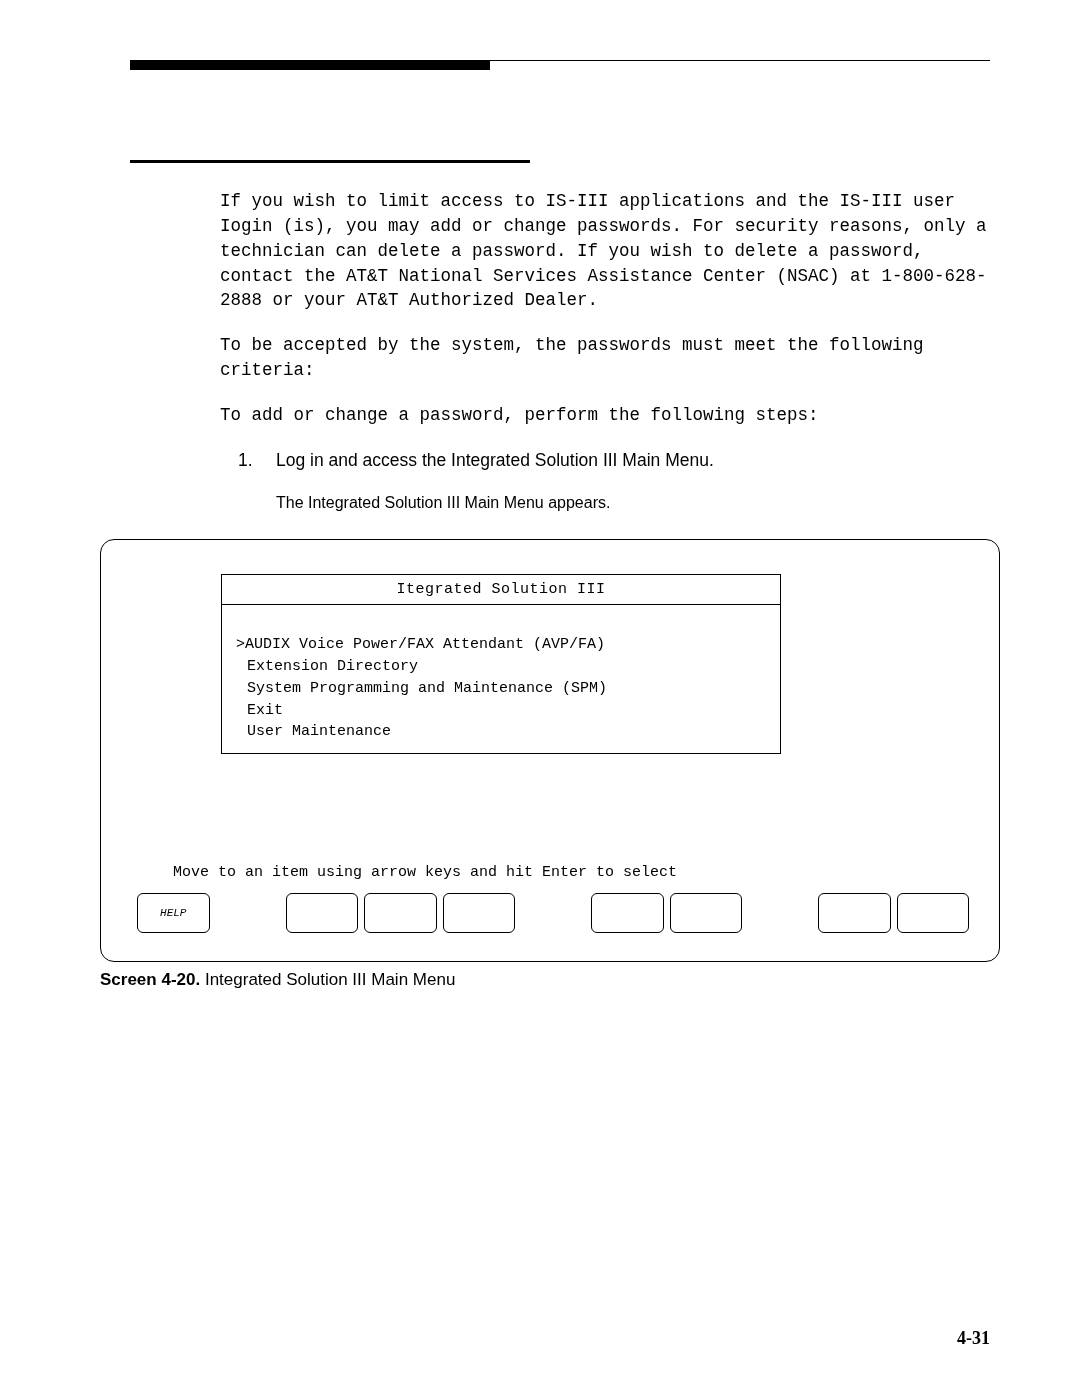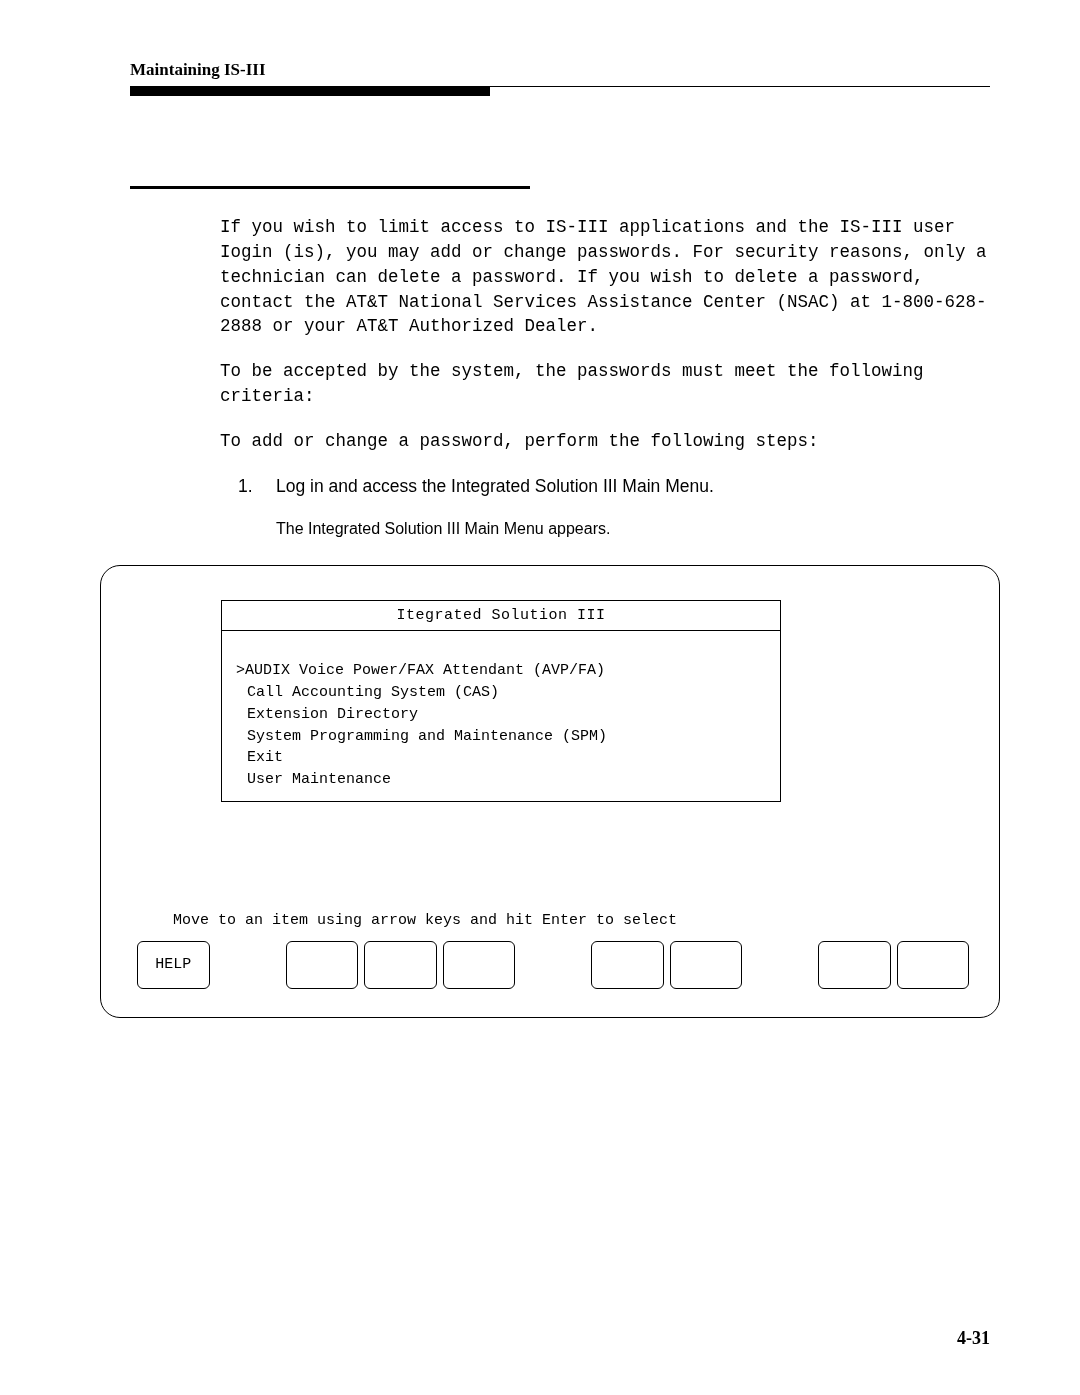--- a/index.html
+++ b/index.html
@@ -89,21 +89,21 @@
     margin-left: 146px;
     font-size: 16px;
     line-height: 1.4;
     margin-bottom: 24px;
   }
   
   .screen-frame {
     margin: 0 0 0 -30px;
     width: 900px;
     border: 1.5px solid #000;
-    border-radius: 20px;
+    border-radius: 14px;
     padding: 34px 30px 28px 30px;
     font-family: "Courier New", Courier, monospace;
     font-size: 15px;
     position: relative;
   }
   .menu-box {
     margin-left: 90px;
     width: 560px;
   }
   .menu-title-row {
@@ -129,26 +129,27 @@
   }
   .fkeys {
     display: flex;
     gap: 6px;
     margin-left: 6px;
   }
   .fkey {
     border: 1.5px solid #000;
     border-radius: 6px;
     width: 90px;
-    height: 48px;
+    height: 40px;
     display: flex;
     align-items: center;
     justify-content: center;
     font-family: "Courier New", Courier, monospace;
-    font-size: 15px;
+    font-size: 11px;
+    font-style: italic;
   }
   .fkey.offset { margin-left: 70px; }
   .caption {
     font-size: 17px;
     margin-top: 8px;
     margin-left: -30px;
   }
   .caption .bold { font-weight: bold; }
   .page-num {
     position: absolute;
@@ -156,21 +157,20 @@
     right: 90px;
     font-family: Georgia, 'Times New Roman', serif;
     font-weight: bold;
     font-size: 18px;
   }
 </style>
 </head>
 <body>
 
 <div class="page">
-  <div class="running-head">Maintaining IS-III</div>
   <hr class="head-rule-thin">
   <div class="head-rule-thick"></div>
 
   <div class="title-underline"></div>
 
   <p class="body-text">If you wish to limit access to IS-III applications and the IS-III user Iogin (is), you may add or change passwords. For security reasons, only a technician can delete a password. If you wish to delete a password, contact the AT&amp;T National Services Assistance Center (NSAC) at 1-800-628-2888 or your AT&amp;T Authorized Dealer.</p>
   <p class="body-text">To be accepted by the system, the passwords must meet the following criteria:</p>
 
 
   <p class="body-text">To add or change a password, perform the following steps:</p>
@@ -181,32 +181,35 @@
       <span>Log in and access the Integrated Solution III Main Menu.</span>
     </li>
   </ol>
 
   <p class="step-result">The Integrated Solution III Main Menu appears.</p>
 
   <div class="screen-frame">
     <div class="menu-box">
       <div class="menu-title-row">Itegrated Solution III</div>
       <div class="menu-body">
-<span class="line">&gt;AUDIX Voice Power/FAX Attendant (AVP/FA)</span><span class="indent">Call Accounting System (CAS)</span><span class="indent">Extension Directory</span><span class="indent">System Programming and Maintenance (SPM)</span><span class="indent">Exit</span><span class="indent">User Maintenance</span></div>
+<span class="line">&gt;AUDIX Voice Power/FAX Attendant (AVP/FA)</span><span class="indent">Extension Directory</span><span class="indent">System Programming and Maintenance (SPM)</span><span class="indent">Exit</span><span class="indent">User Maintenance</span></div>
     </div>
 
     <div class="prompt-line">Move to an item using arrow keys and hit Enter to select</div>
 
     <div class="fkeys">
       <div class="fkey">HELP</div>
       <div class="fkey offset"></div>
       <div class="fkey"></div>
       <div class="fkey"></div>
       <div class="fkey offset"></div>
       <div class="fkey"></div>
       <div class="fkey offset"></div>
       <div class="fkey"></div>
     </div>
   </div>
 
+  <p class="caption">
+    <span class="bold">Screen 4-20.</span><span> Integrated Solution III Main Menu</span>
+  </p>
 </div>
 
 <div class="page-num">4-31</div>
 
 </body></html>

